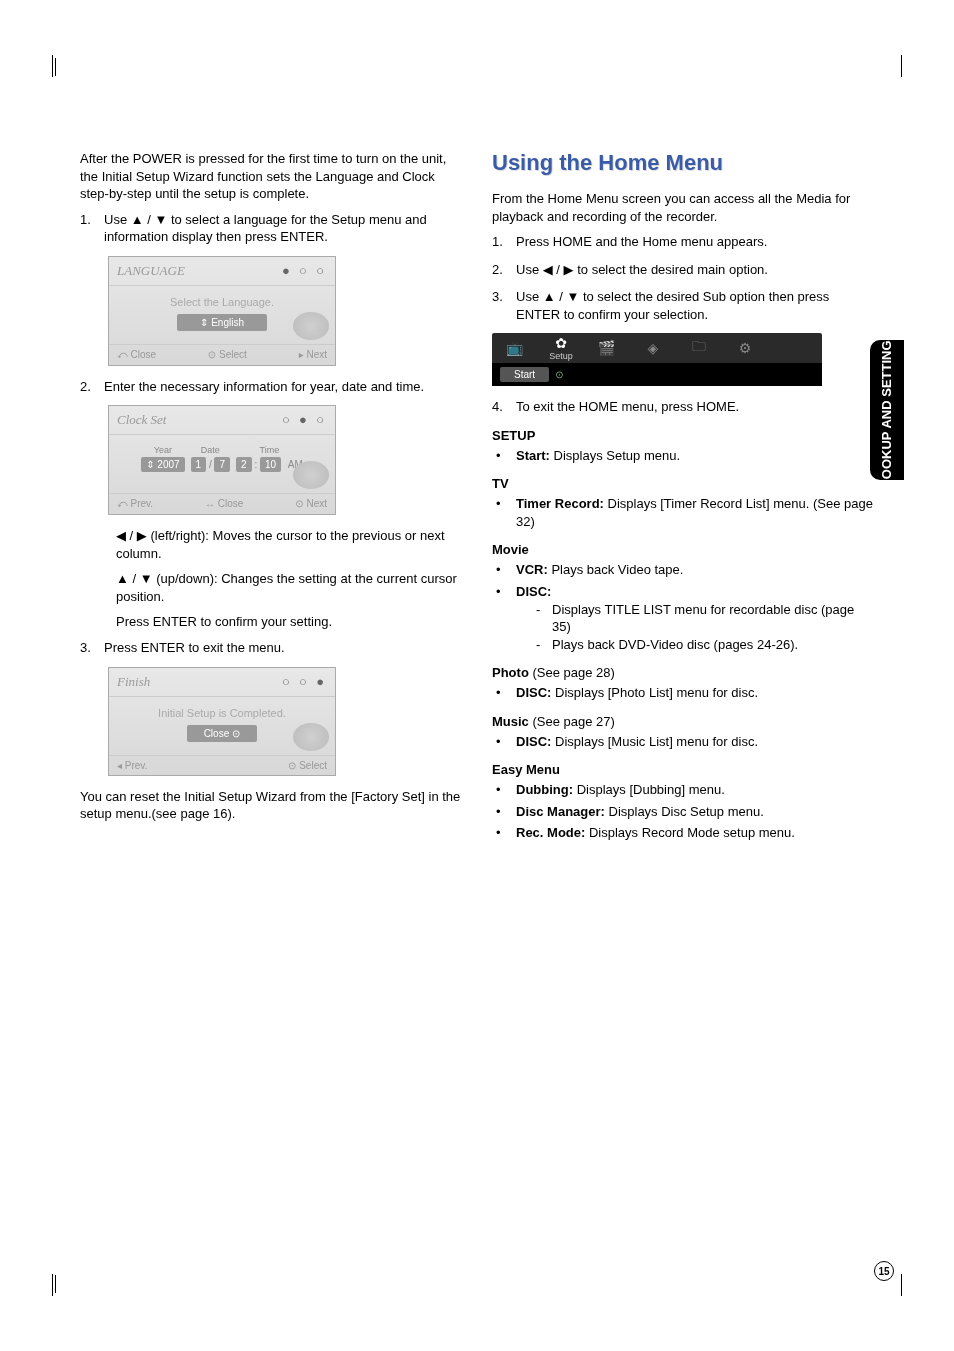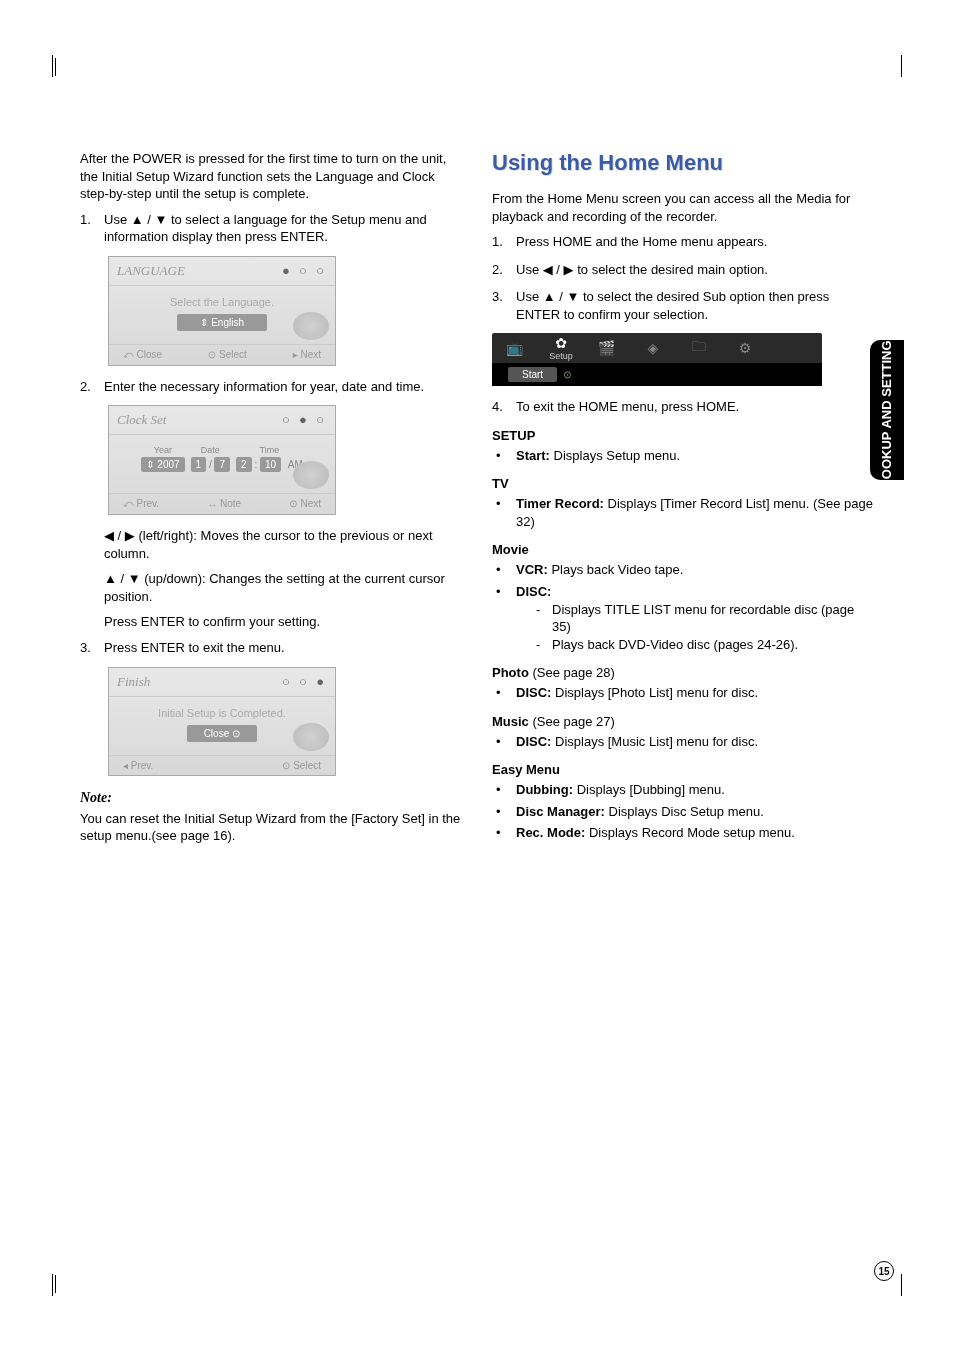--- a/index.html
+++ b/index.html
@@ -38,41 +38,41 @@
     font-size: 10px;
     color: #888;
     width: 228px;
   }
   .scr-title { padding: 6px 8px; font-family: Georgia, serif; font-style: italic; color:#999; font-size:13px; border-bottom:1px solid #ccc;}
   .scr-dots { float:right; letter-spacing:3px; color:#666;}
   .scr-body { padding: 10px 8px 6px 8px; min-height: 58px; position:relative; }
   .scr-body .hint { text-align:center; color:#aaa; font-size:11px; margin-bottom:6px;}
   .scr-pill { display:block; margin:0 auto 6px auto; width:90px; text-align:center; background:#999; color:#fff; font-size:10px; padding:3px 0; border-radius:2px;}
   .scr-pill.small{width:70px;}
-  .scr-footer { display:flex; justify-content:space-between; padding:4px 14px; color:#999; font-size:10px; border-top:1px solid #ccc;}
+  .scr-footer { display:flex; justify-content:space-between; padding:4px 8px; color:#999; font-size:10px; border-top:1px solid #ccc;}
   .scr-decor { position:absolute; right:6px; bottom:4px; width:36px; height:28px; border-radius:50%; background:radial-gradient(circle,#d0d0d0,#bbb);}
   .clockrow{display:flex; gap:6px; justify-content:center; align-items:flex-end; margin-bottom:10px;}
   .clockcol{text-align:center;}
   .clockcol .lbl{font-size:9px;color:#888;margin-bottom:2px;}
   .cell{background:#999;color:#fff;font-size:10px;padding:2px 5px;border-radius:2px;display:inline-block;}
   .note-head { font-family: Georgia, serif; font-style: italic; font-weight: bold; font-size: 14px; margin-top: 14px; margin-bottom:4px;}
   .home-bar {
     margin: 8px 0 12px 0;
     background: #2a2a2a;
     border-radius: 2px;
     padding: 0;
     width: 330px;
     color: #ddd;
     font-size: 10px;
   }
   .home-top { display:flex; align-items:center; height:30px;}
   .home-top .tabicon{width:46px;text-align:center;font-size:14px;color:#888;}
   .home-top .tabicon.active{color:#fff;}
   .home-top .tabicon .lbl{font-size:9px;display:block;color:#ccc;}
-  .home-sub{background:#000;padding:4px 16px;}
+  .home-sub{background:#000;padding:4px 8px;}
   .home-sub .startbtn{background:#555;color:#fff;display:inline-block;padding:2px 14px;font-size:10px;border-radius:2px;}
   .home-sub .dot{color:#7a7;margin-left:6px;}
   .sect-head { font-weight:bold; margin-top:12px; margin-bottom:4px;}
   .sect-head.caps{text-transform:uppercase;}
   ul.bullets { list-style:none; padding:0; margin-bottom:6px;}
   ul.bullets > li { display:flex; line-height:1.35; margin-bottom:4px;}
   ul.bullets > li::before { content:"•"; width:20px; flex:0 0 20px; text-align:left; padding-left:4px;}
   ul.sub { list-style:none; padding-left:20px;}
   ul.sub > li { display:flex; line-height:1.35;}
   ul.sub > li::before { content:"-"; width:16px; flex:0 0 16px;}
@@ -107,21 +107,21 @@
     border:1px solid #000;
     border-radius:50%;
     font-size:10px;
     display:flex;align-items:center;justify-content:center;
     font-weight:bold;
     text-align:center;
   }
   .crop-part{position:absolute;}
   .corner{position:absolute;width:1px;height:18px;background:#000;}
   b{font-weight:bold;}
-  .indent-block{margin-left:24px; margin-bottom:8px; line-height:1.35;}
+  .indent-block{margin-left:36px; margin-bottom:8px; line-height:1.35;}
 </style>
 </head>
 <body>
 
 <div class="crop-part corner" style="left:55px;top:58px;"></div>
 
 <div class="crop-part corner" style="left:55px;bottom:58px;"></div>
 
 <div style="position:absolute;left:40px;top:64px;width:20px;height:1px;"></div>
 
@@ -187,21 +187,21 @@
             <span class="cell">2</span>
             <span style="color:#888;">:</span>
             <span class="cell">10</span>
             <span style="color:#888;margin-left:4px;font-size:10px;">AM</span>
           </div>
         </div>
         <div class="scr-decor"></div>
       </div>
       <div class="scr-footer">
         <span>⤺ Prev.</span>
-        <span>↔ Note</span>
+        <span>↔ Close</span>
         <span>⊙ Next</span>
       </div>
     </div>
 
     <div class="indent-block">◀ / ▶ (left/right): Moves the cursor to the previous or next column.</div>
     <div class="indent-block">▲ / ▼ (up/down): Changes the setting at the current cursor position.</div>
     <div class="indent-block">Press ENTER to confirm your setting.</div>
 
     <ol>
       <li>
@@ -220,21 +220,20 @@
         <span class="scr-pill small">Close ⊙</span>
         <div class="scr-decor"></div>
       </div>
       <div class="scr-footer">
         <span>◂ Prev.</span>
         <span></span>
         <span>⊙ Select</span>
       </div>
     </div>
 
-    <div class="note-head">Note:</div>
     <p>You can reset the Initial Setup Wizard from the [Factory Set] in the setup menu.(see page 16).</p>
   </div>
 
   <div class="col">
     <div class="h1">Using the Home Menu</div>
     <p>From the Home Menu screen you can access all the Media for playback and recording of the recorder.</p>
 
     <ol>
       <li>
           <span class="num">1.</span>

